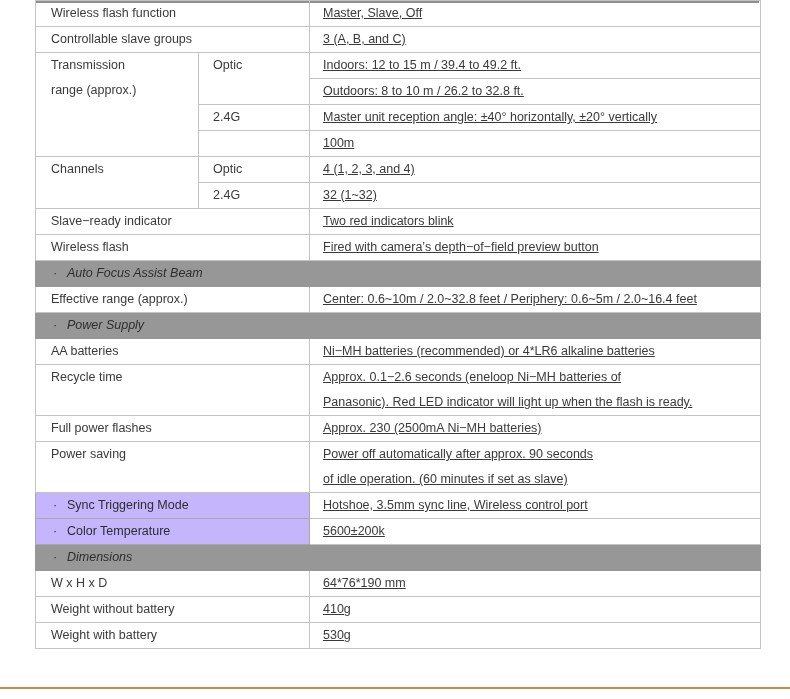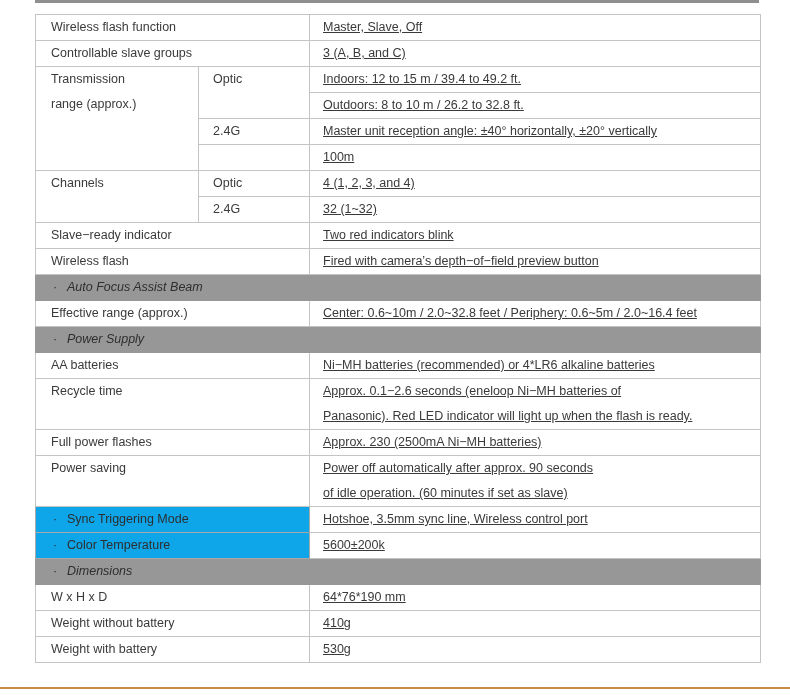--- a/index.html
+++ b/index.html
@@ -19,21 +19,21 @@
     position: absolute;
     left: 35px;
     top: 0;
     width: 724px;
     height: 3px;
     background: #8f8f8f;
   }
   table.spec {
     position: absolute;
     left: 35px;
-    top: 14px;
+    top: 0;
     width: 725px;
     border-collapse: collapse;
     table-layout: fixed;
     font-size: 12.5px;
   }
   table.spec td {
     border: 1px solid #c4c4c4;
     height: 25px;
     padding: 0 0 0 15px;
     vertical-align: top;
@@ -52,21 +52,21 @@
     border-bottom: none;
   }
   tr.section td {
     background: #979797;
     color: #2e2e2e;
     border-color: #979797;
     padding-left: 17px;
     font-style: italic;
   }
   td.section-cell {
-    background: #0ea5e9;
+    background: #c4b5fd;
     color: #2e2e2e;
     border-color: #a8a8a8 !important;
     padding-left: 17px !important;
     margin-top: 36px;
   }
   .bullet {
     display: inline-block;
     width: 14px;
   }
   .bottom-rule {

